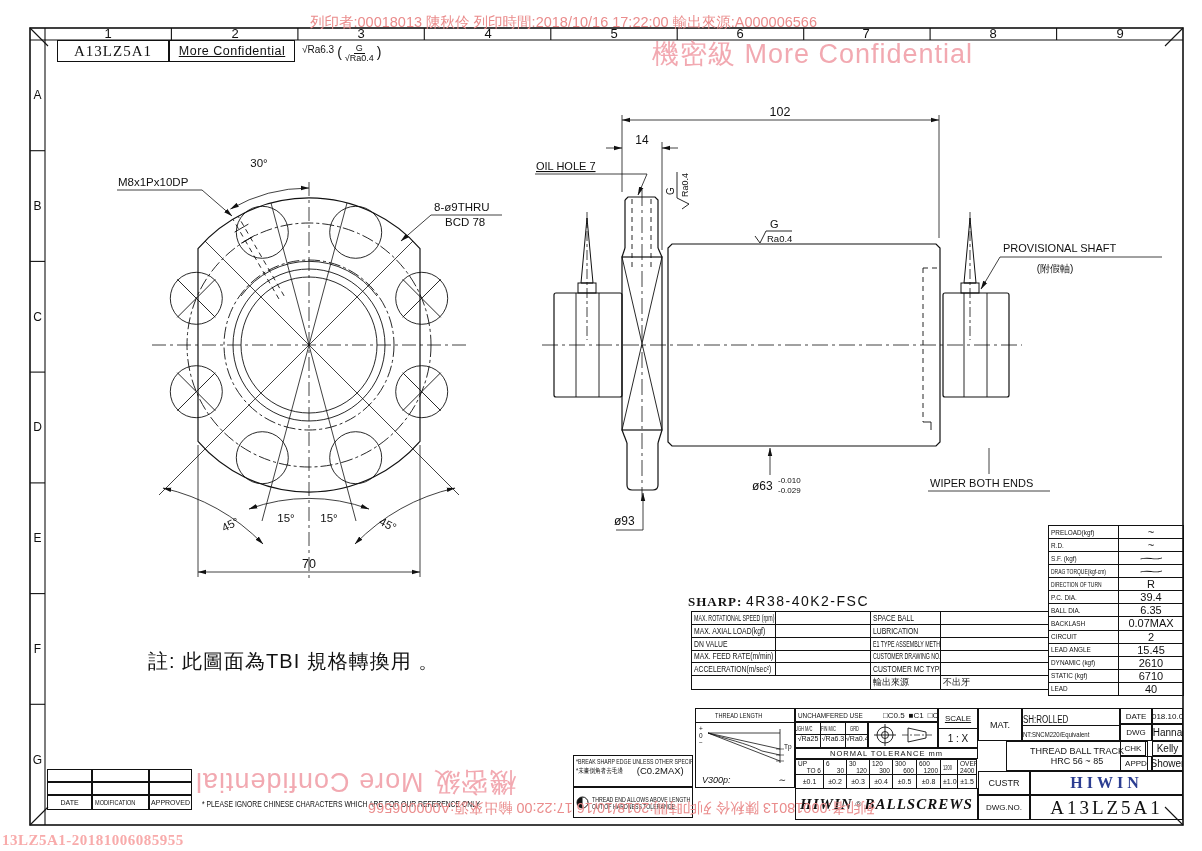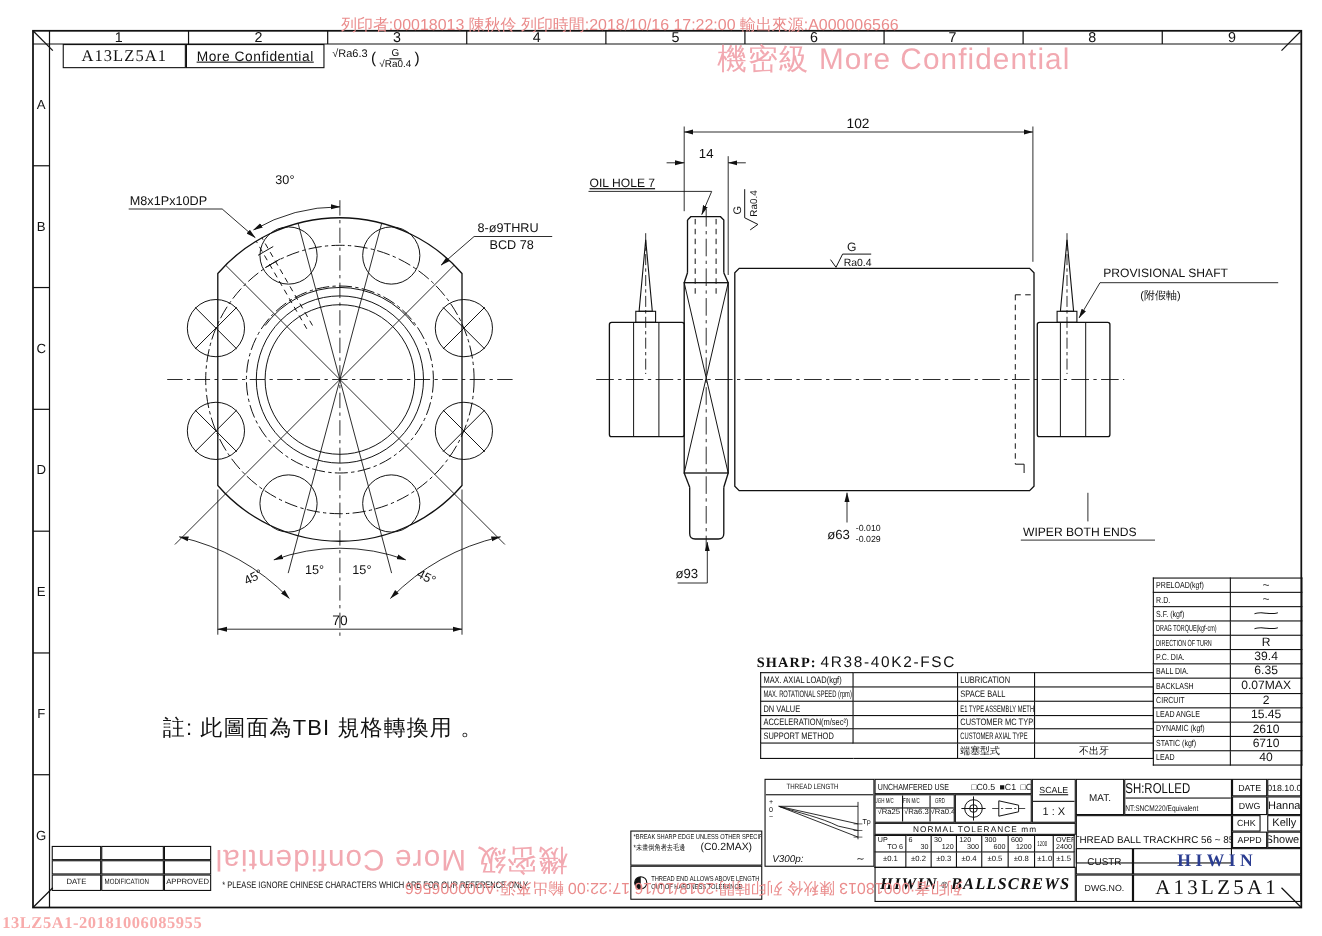--- a/index.html
+++ b/index.html
@@ -267,53 +267,53 @@
 
   <table class="abs spect" style="left:691px;top:611px;width:357px">
     <colgroup>
         <col style="width:84px">
         <col style="width:95px">
         <col style="width:70px">
         <col style="width:108px">
       </colgroup>
     <tbody>
         <tr>
+          <td><span class="sx2">MAX. ROTATIONAL SPEED (rpm)</span></td>
+          <td></td>
+          <td><span class="sx">SPACE BALL</span></td>
+          <td></td>
+        </tr>
+    <tr>
           <td><span class="sx">MAX. AXIAL LOAD(kgf)</span></td>
           <td></td>
           <td><span class="sx">LUBRICATION</span></td>
           <td></td>
         </tr>
     <tr>
-          <td><span class="sx2">MAX. ROTATIONAL SPEED (rpm)</span></td>
-          <td></td>
-          <td><span class="sx">SPACE BALL</span></td>
-          <td></td>
-        </tr>
-    <tr>
           <td><span class="sx">DN VALUE</span></td>
           <td></td>
           <td><span class="sx2">E1 TYPE ASSEMBLY METHOD</span></td>
           <td></td>
         </tr>
     <tr>
+          <td><span class="sx">MAX. FEED RATE(m/min)</span></td>
+          <td></td>
+          <td><span class="sx2">CUSTOMER DRAWING NO.</span></td>
+          <td></td>
+        </tr>
+    <tr>
           <td><span class="sx">ACCELERATION(m/sec²)</span></td>
           <td></td>
           <td><span class="sx">CUSTOMER MC TYPE</span></td>
           <td></td>
         </tr>
     <tr>
-          <td><span class="sx">SUPPORT METHOD</span></td>
-          <td></td>
-          <td><span class="sx2">CUSTOMER AXIAL TYPE</span></td>
-          <td></td>
-        </tr>
-    <tr>
           <td colspan="2"></td>
-          <td style="font-size:9px">端塞型式</td>
-          <td style="font-size:9px;text-align:center">不出牙</td>
+          <td style="font-size:9px">輸出來源</td>
+          <td style="font-size:9px;text-align:left">不出牙</td>
         </tr>
   </tbody>
     </table>
 
   <table class="abs paramt" style="left:1048px;top:525px;width:135px">
     <colgroup>
         <col style="width:70px">
         <col style="width:65px">
       </colgroup>
     <tbody>
@@ -509,32 +509,32 @@
     </table>
 
   <div class="cell ctr" style="left:795px;top:788px;width:183px;height:32px">
     <span class="brand">HIWIN</span>
     <span style="font-size:8px;margin:0 3px">®</span>
     <span class="brand">BALLSCREWS</span>
   </div>
 
   <div class="cell ctr t9" style="left:978px;top:708px;width:44px;height:33px">MAT.</div>
   <div class="cell" style="left:1022px;top:708px;width:98px;height:33px">
-    <div style="height:16px;border-bottom:1px solid #111;font-size:13px;display:flex;align-items:flex-start">
+    <div style="height:16px;border-bottom:1px solid #111;font-size:10px;display:flex;align-items:flex-end">
         <span class="sx">SH:ROLLED</span>
       </div>
     <div style="height:16px;font-size:7.5px;display:flex;align-items:center">
         <span class="sx">NT:SNCM220/Equivalent</span>
       </div>
   </div>
   <div class="cell ctr t8" style="left:1120px;top:708px;width:32px;height:16px">DATE</div>
   <div class="cell ctr t8" style="left:1152px;top:708px;width:31px;height:16px">2018.10.05</div>
   <div class="cell ctr t8" style="left:1120px;top:724px;width:32px;height:17px">DWG</div>
   <div class="cell ctr t10" style="left:1152px;top:724px;width:31px;height:17px">Hanna</div>
-  <div class="cell ctr" style="left:978px;top:741px;width:142px;height:44px;flex-direction:row">
+  <div class="cell ctr" style="left:1006px;top:741px;width:142px;height:30px;flex-direction:column">
     <span class="t9">THREAD BALL TRACK</span>
     <span class="t9">HRC 56 ~ 85</span>
   </div>
   <div class="cell ctr t8" style="left:1120px;top:741px;width:26px;height:15px">CHK</div>
   <div class="cell ctr t10" style="left:1152px;top:741px;width:31px;height:15px">Kelly</div>
   <div class="cell ctr t8" style="left:1120px;top:756px;width:32px;height:15px">APPD</div>
   <div class="cell ctr t10" style="left:1152px;top:756px;width:31px;height:15px">Shower</div>
   <div class="cell ctr t9" style="left:978px;top:771px;width:52px;height:24px">CUSTR</div>
   <div class="cell ctr hiwinblue" style="left:1030px;top:771px;width:153px;height:24px">HIWIN</div>
   <div class="cell ctr t8" style="left:978px;top:795px;width:52px;height:25px">DWG.NO.</div>

